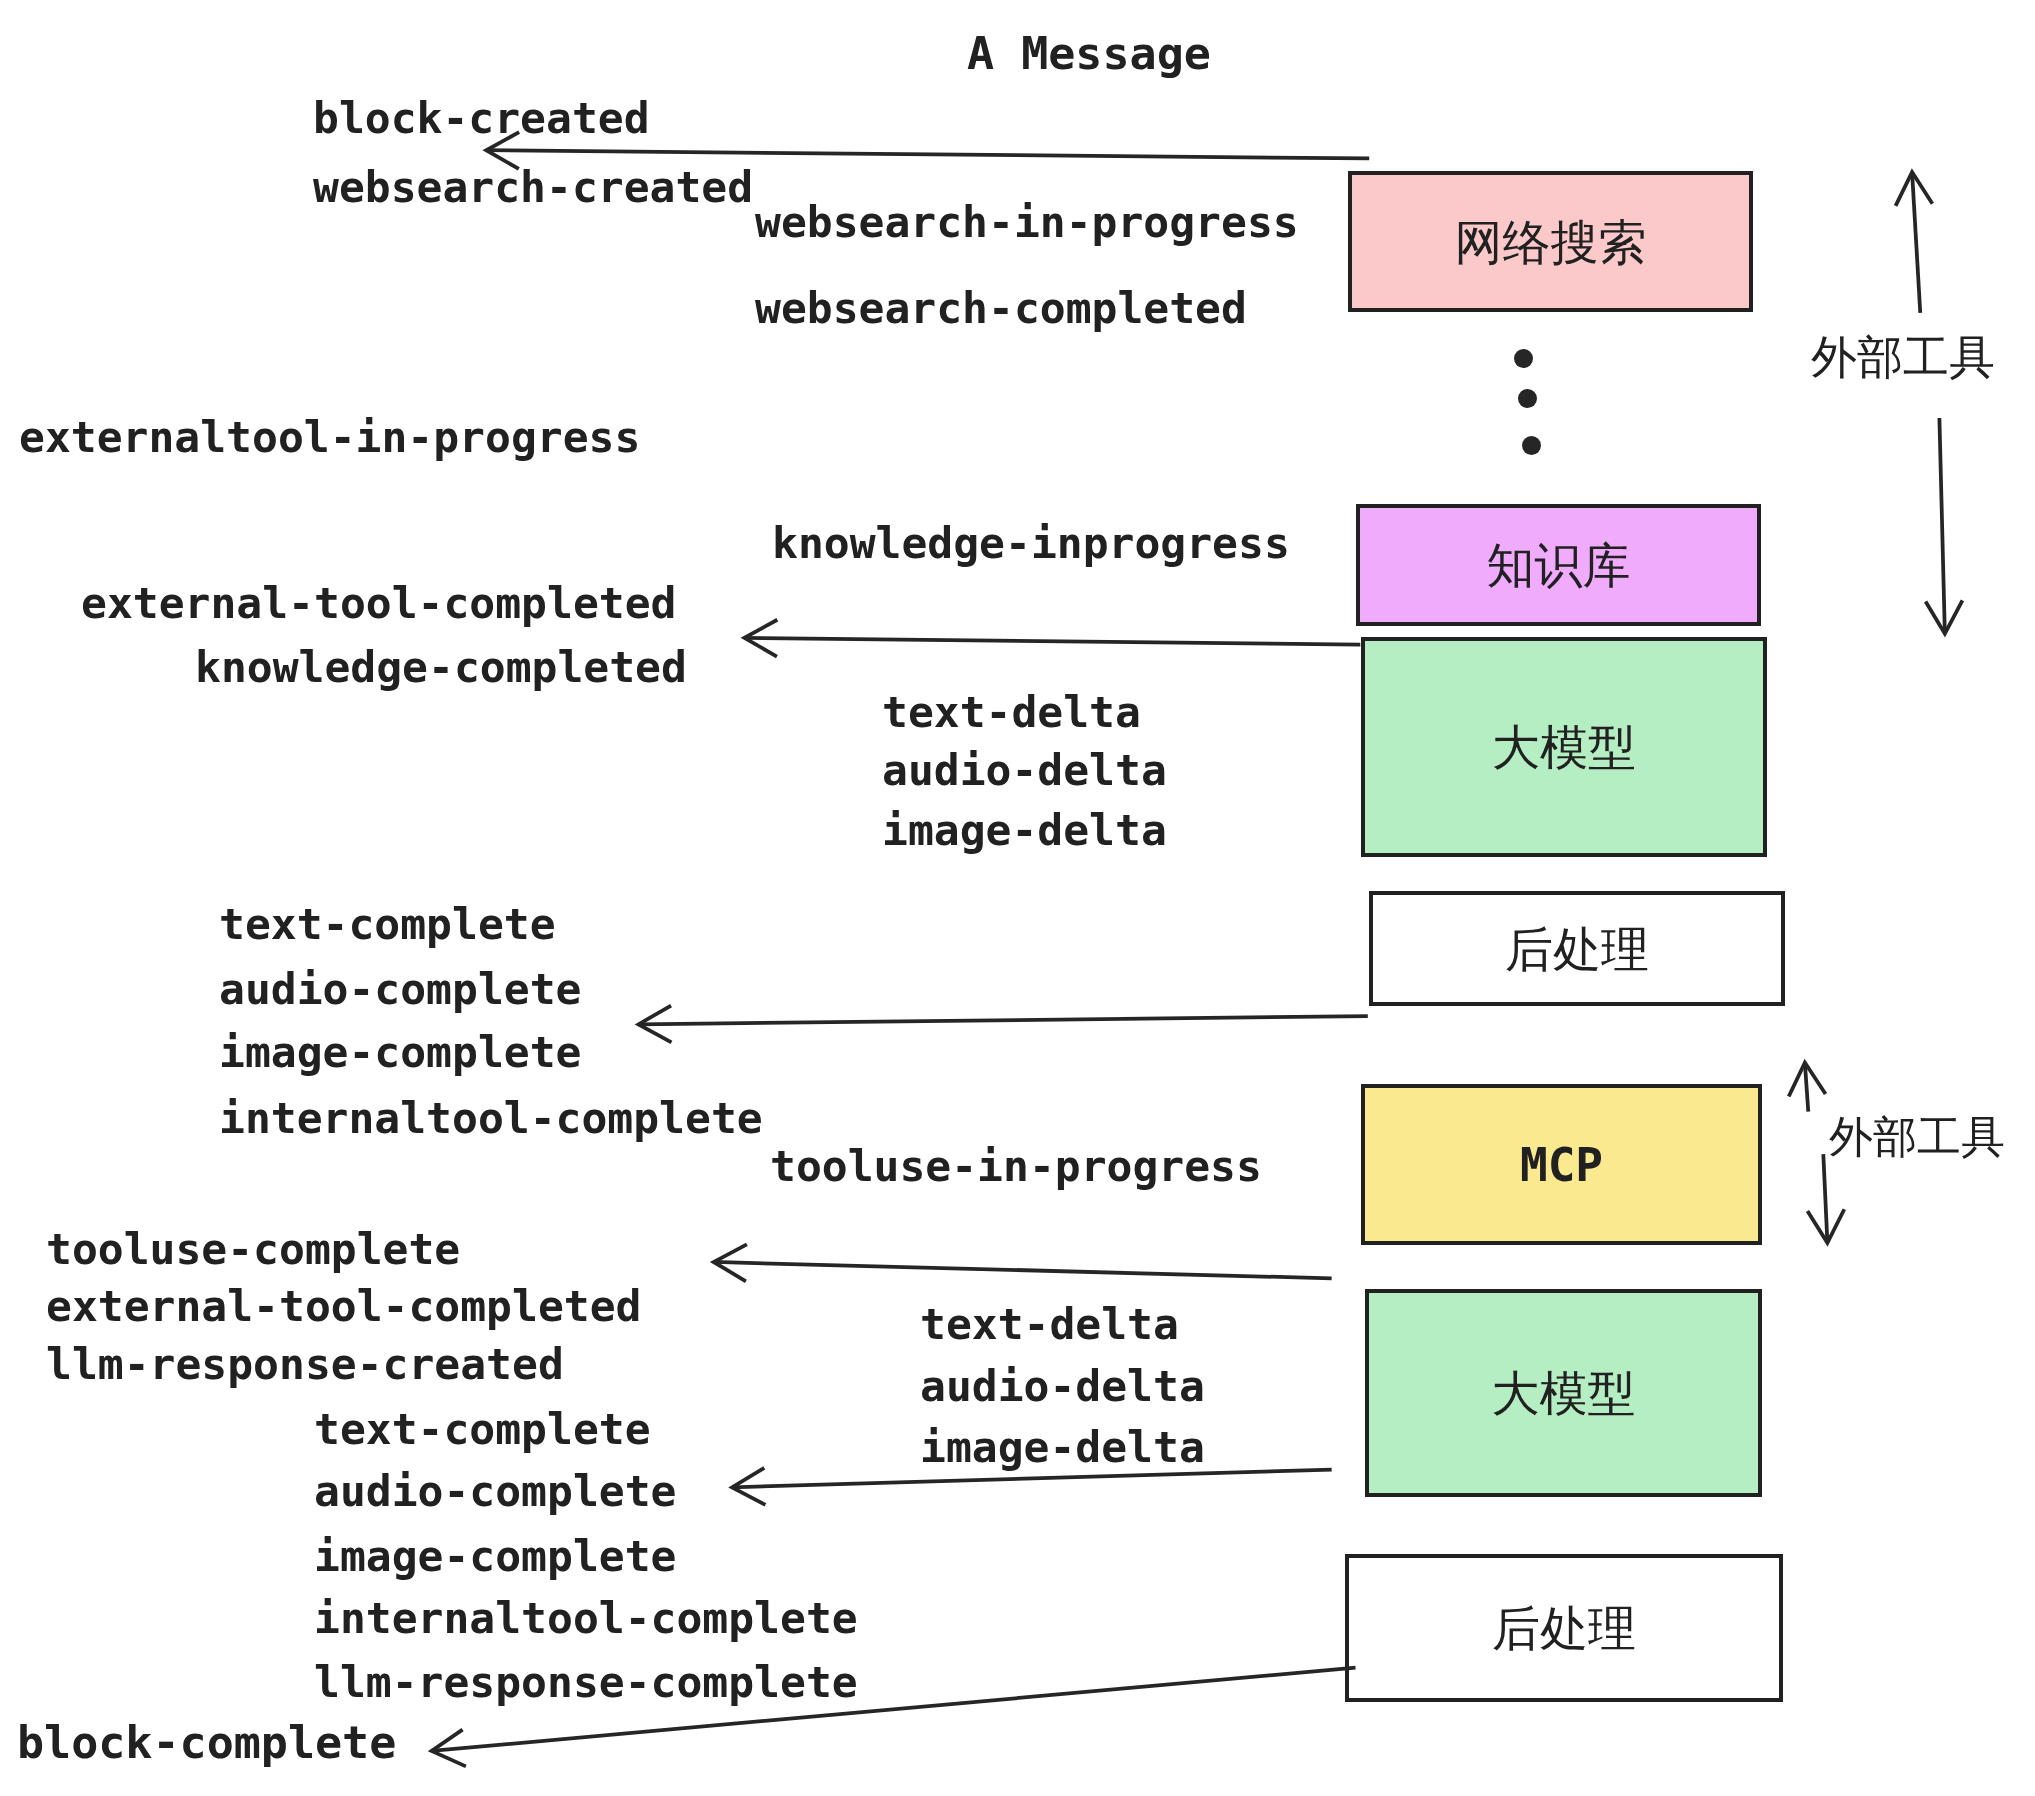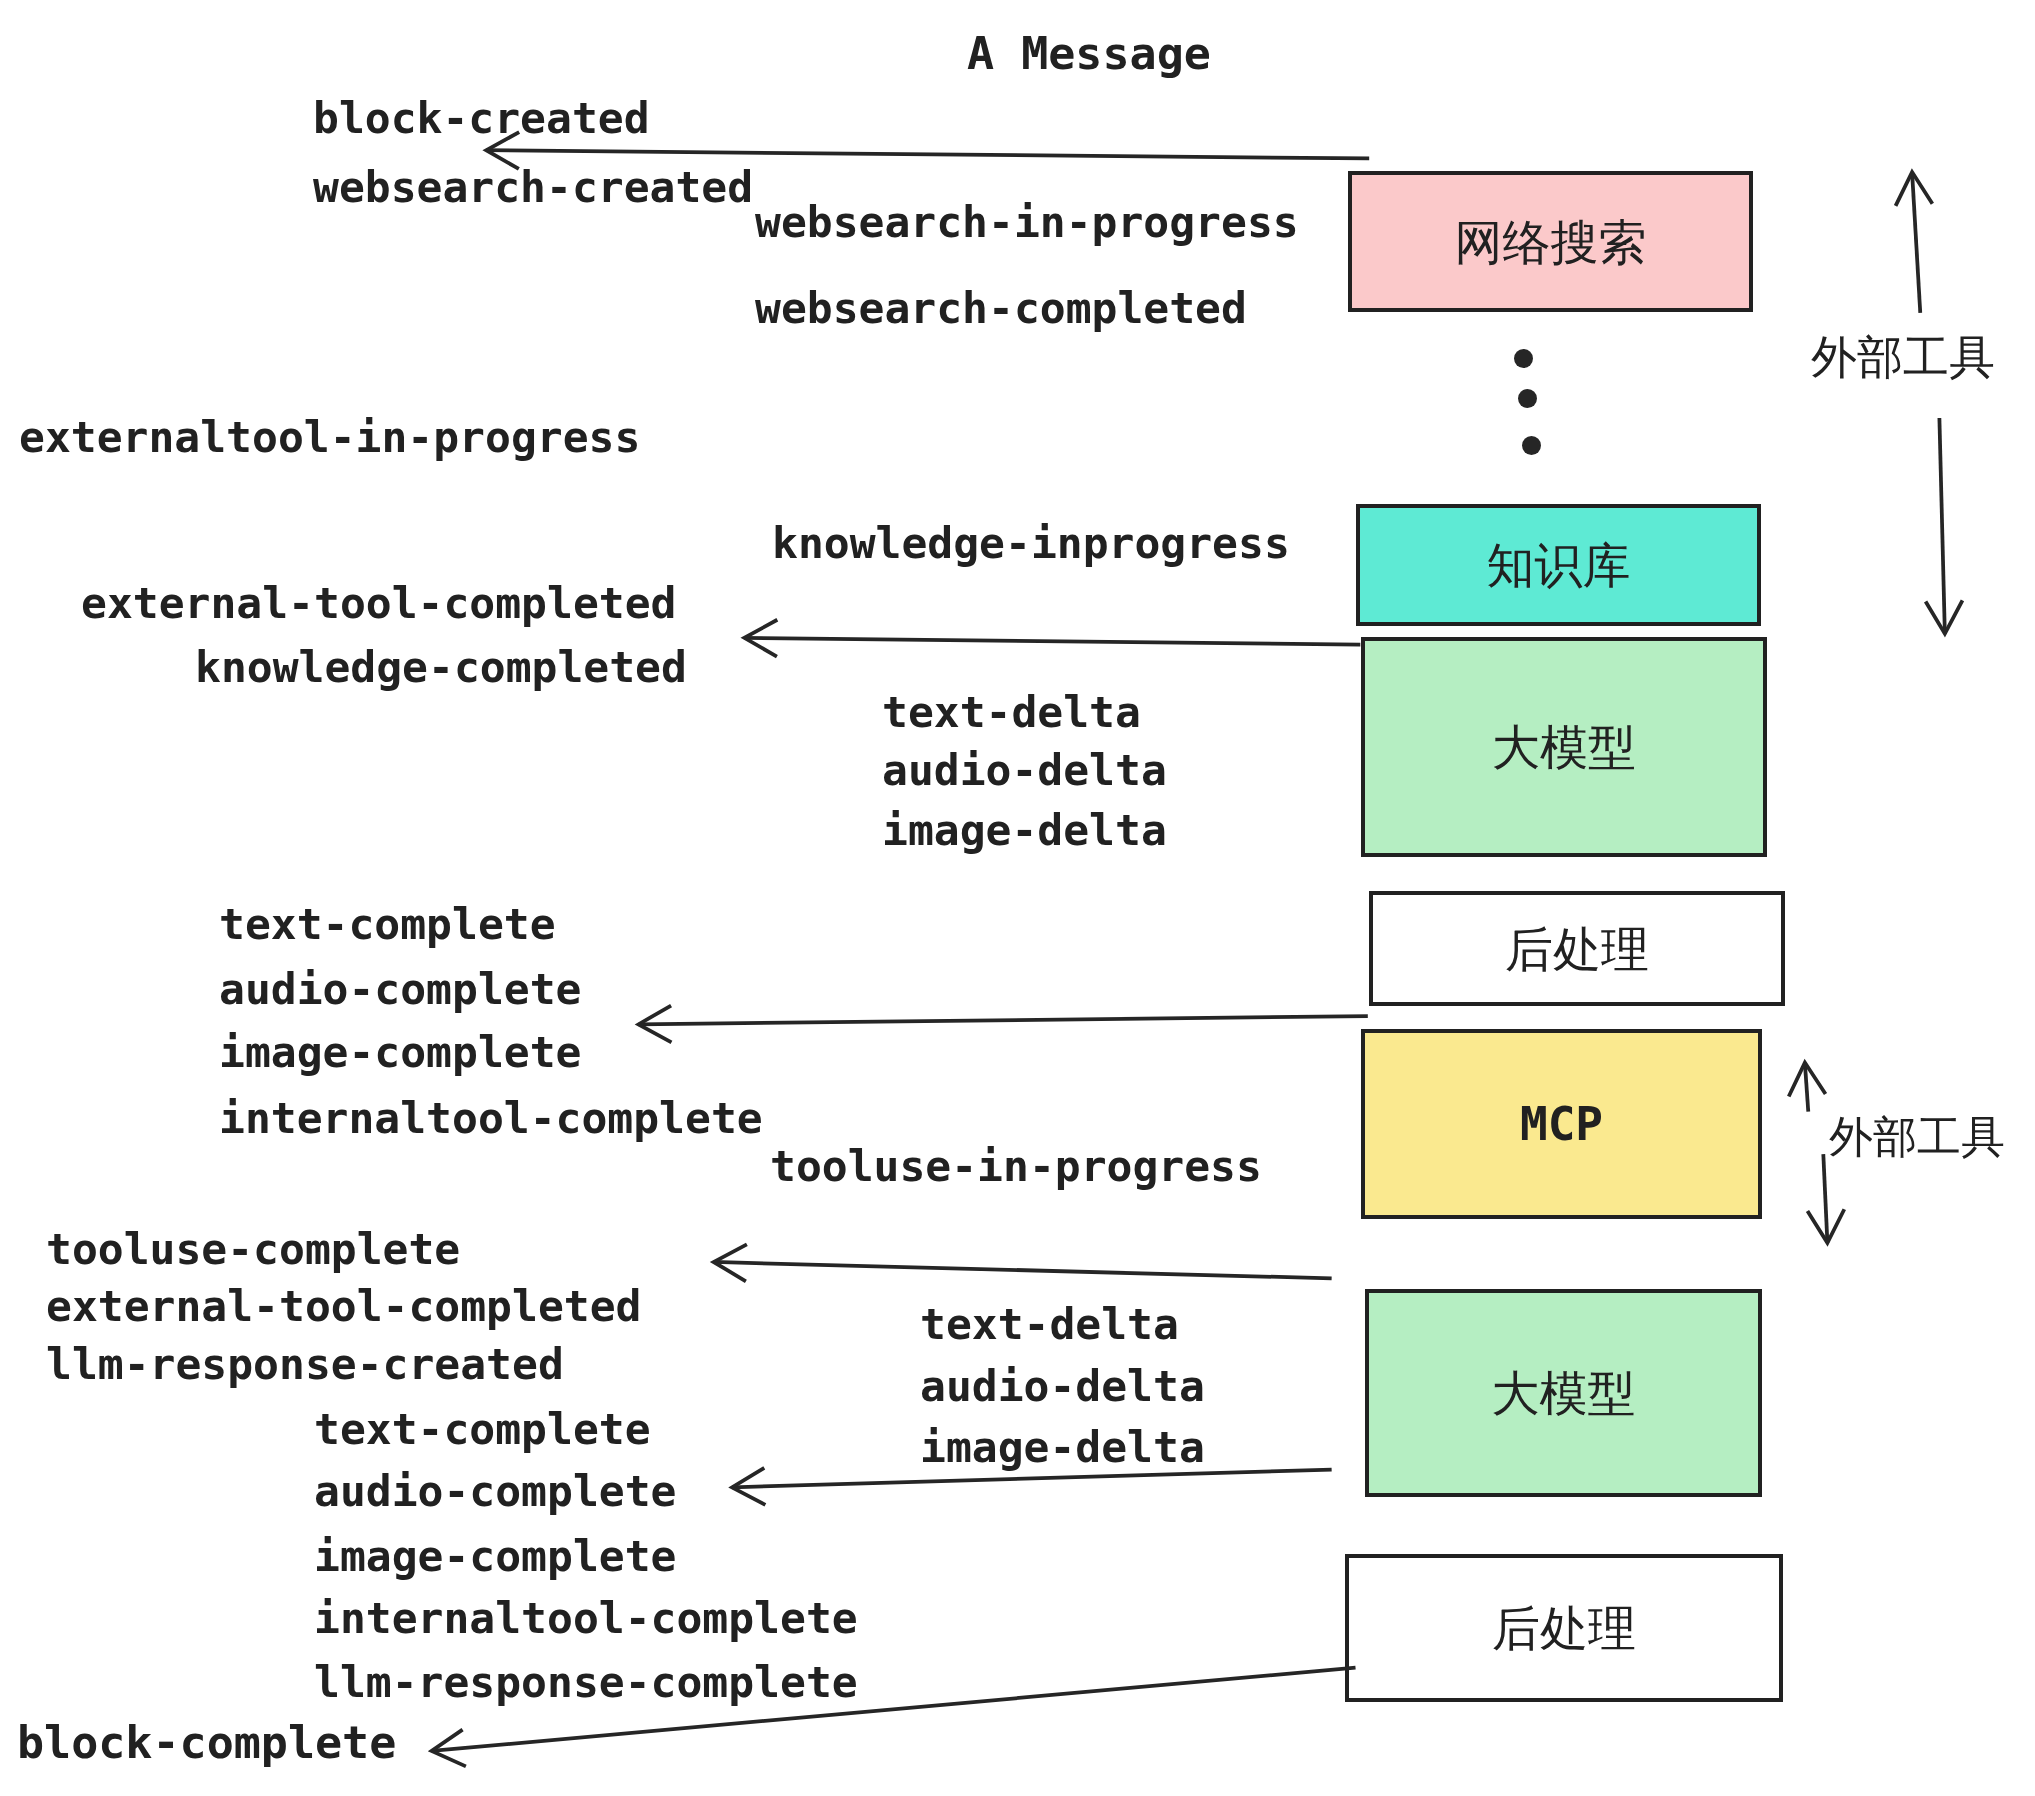--- a/index.html
+++ b/index.html
@@ -119,33 +119,33 @@
   <div class="box" style="left: 1348px; top: 171px; width: 405px; height: 141px; background: rgb(251, 201, 202);">
     <span class="lbl">网络搜索</span>
   </div>
 
   <div class="dots">
     <span class="dot" style="left:1514px; top:349px;"></span>
     <span class="dot" style="left:1518px; top:389px;"></span>
     <span class="dot" style="left:1522px; top:436px;"></span>
   </div>
 
-  <div class="box" style="left: 1356px; top: 504px; width: 405px; height: 122px; background: #5eead4;">
+  <div class="box" style="left: 1356px; top: 504px; width: 405px; height: 122px; background: #f0abfc;">
     <span class="lbl">知识库</span>
   </div>
 
   <div class="box" style="left: 1361px; top: 637px; width: 406px; height: 220px; background: rgb(181, 238, 194);">
     <span class="lbl">大模型</span>
   </div>
 
   <div class="box" style="left: 1369px; top: 891px; width: 416px; height: 115px; background: rgb(255, 255, 255);">
     <span class="lbl">后处理</span>
   </div>
 
-  <div class="box" style="left: 1361px; top: 1029px; width: 401px; height: 190px; background: rgb(250, 233, 143); text-align: center;">
+  <div class="box" style="left: 1361px; top: 1084px; width: 401px; height: 161px; background: rgb(250, 233, 143); text-align: center;">
     <span class="lbl mono">MCP</span>
   </div>
 
   <div class="box" style="left: 1365px; top: 1289px; width: 397px; height: 208px; background: rgb(181, 238, 194);">
     <span class="lbl">大模型</span>
   </div>
 
   <div class="box" style="left: 1345px; top: 1554px; width: 438px; height: 148px; background: rgb(255, 255, 255);">
     <span class="lbl">后处理</span>
   </div>

